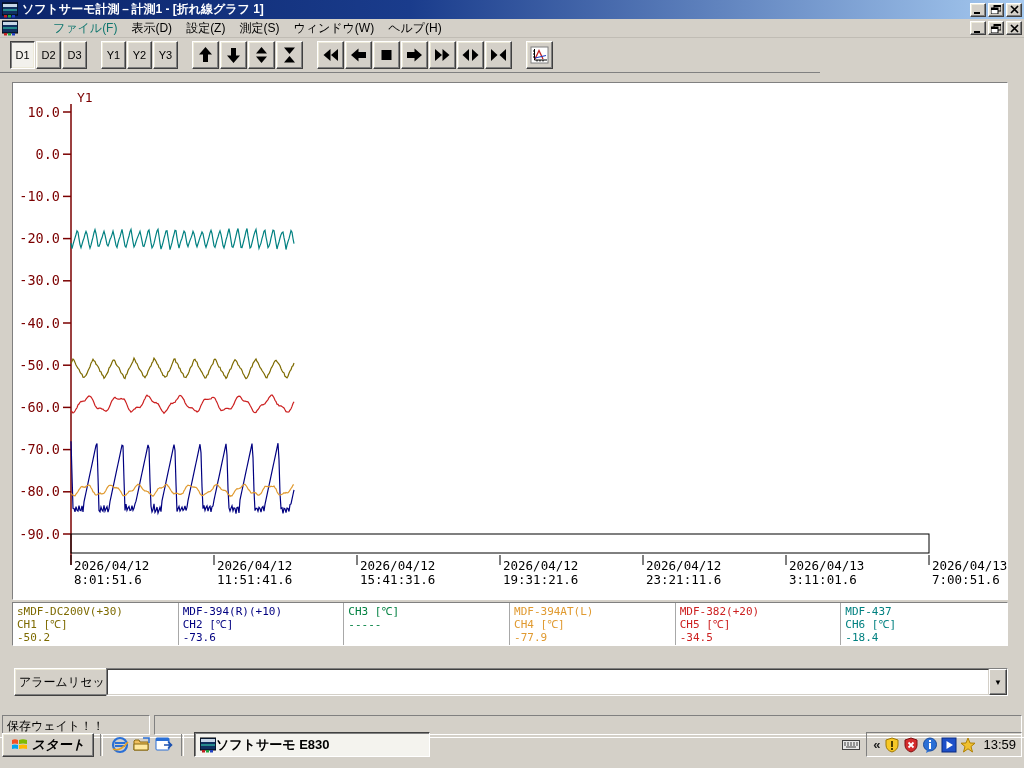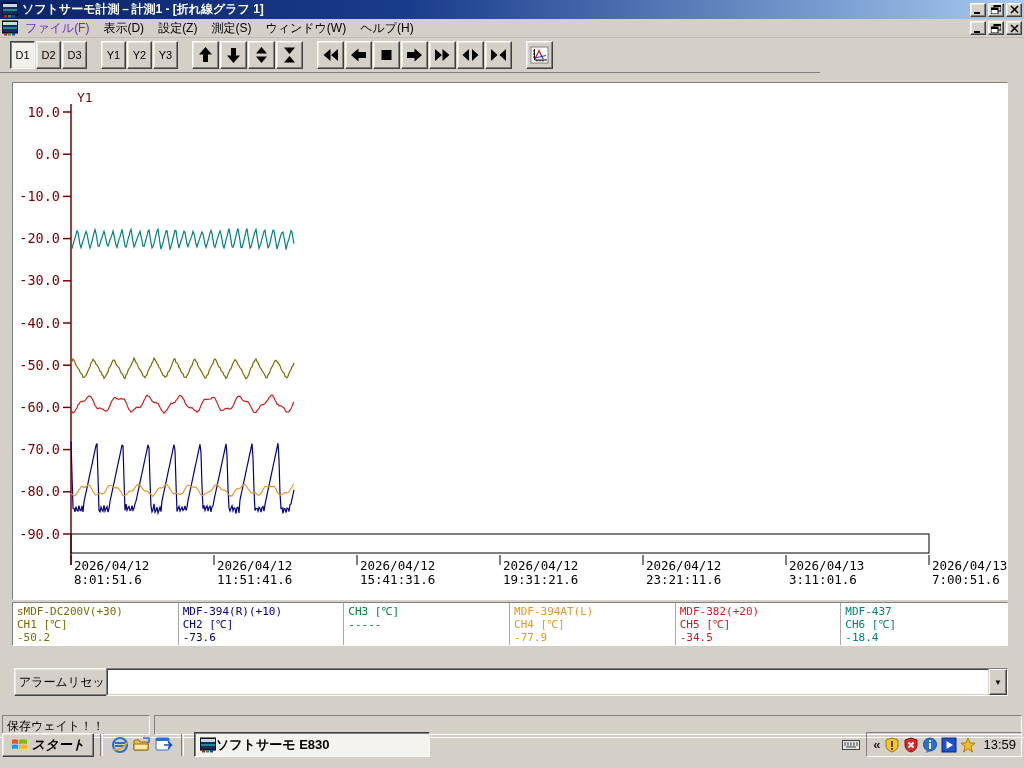--- a/index.html
+++ b/index.html
@@ -15,21 +15,21 @@
   .win-btn { width:16px; height:14px; background:#d4d0c8; margin-left:2px;
     border:1px solid; border-color:#fff #404040 #404040 #fff;
     box-shadow:inset -1px -1px 0 #808080, inset 1px 1px 0 #ece9d8;
     display:flex; align-items:center; justify-content:center; }
   .win-btn svg { display:block; }
 
   
   .menubar { position:absolute; left:0; top:19px; width:1024px; height:19px; background:#d4d0c8;
     display:flex; align-items:center; padding:0 2px; border-bottom:1px solid #c0bcb4; }
   .menu-item { font-size:12px; color:#000000; padding:2px 7px; white-space:nowrap; }
-  .menu-item.disabled { color:#6d28d9; }
+  .menu-item.disabled { color:#0f766e;margin-left:28px; }
   .menubar .spacer { flex:1; }
 
   
   .toolbar { position:absolute; left:0; top:38px; width:820px; height:35px; background:#d4d0c8;
     border-bottom:1px solid #808080; box-shadow:0 1px 0 #fff; display:flex; align-items:center; padding-left:10px; }
   .tb-btn { width:25px; height:28px; background:#d4d0c8; margin-right:1px;
     border:1px solid; border-color:#fff #404040 #404040 #fff;
     box-shadow:inset -1px -1px 0 #808080, inset 1px 1px 0 #ece9d8;
     display:flex; align-items:center; justify-content:center;
     font-size:11px; color:#000; }

